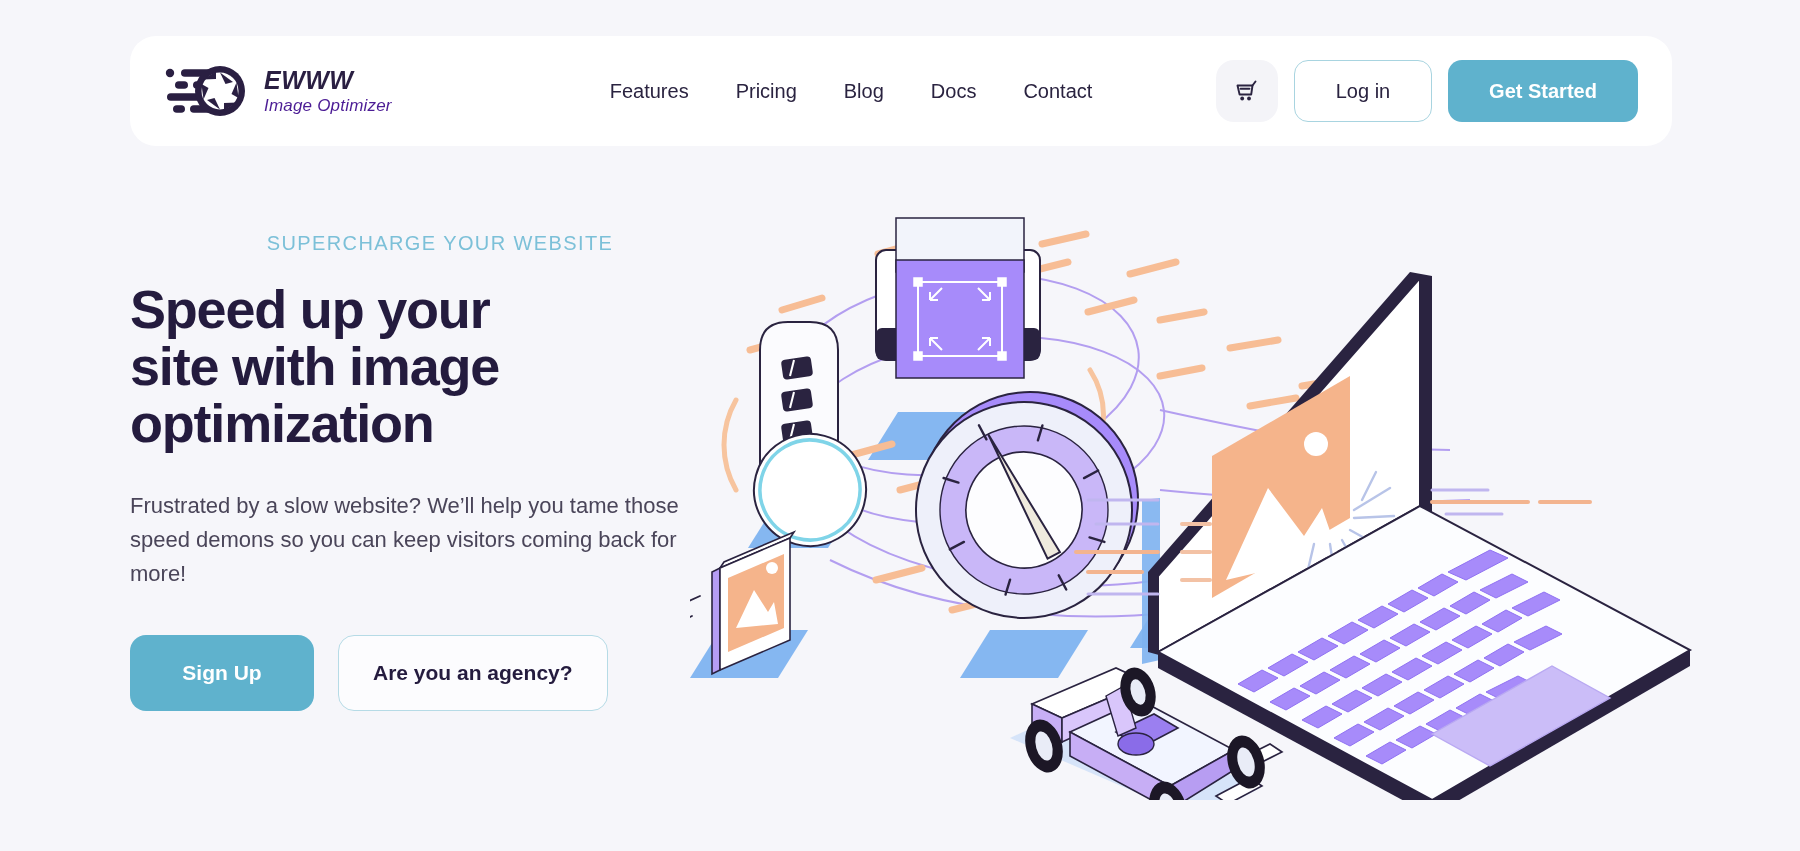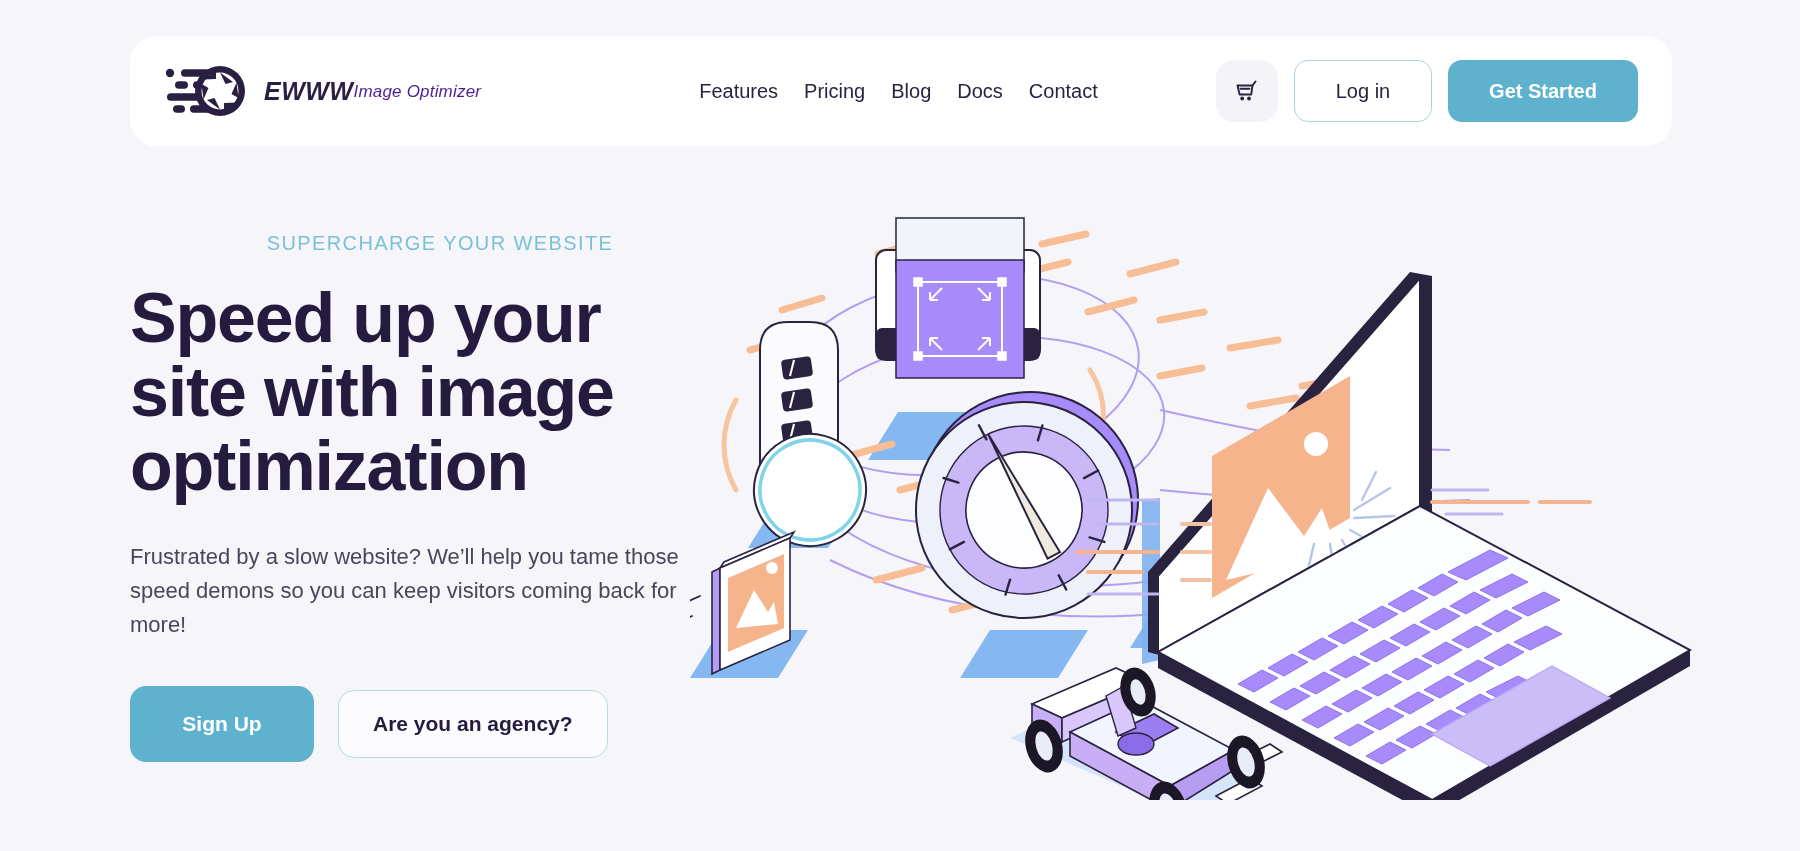--- a/index.html
+++ b/index.html
@@ -46,21 +46,21 @@
 
   .logo-mark {
     width: 86px;
     height: 58px;
     flex: 0 0 auto;
     display: block;
   }
 
   .brand-text {
     display: flex;
-    flex-direction: row;
+    flex-direction: column;
     justify-content: center;
     line-height: 1;
   }
 
   .brand-name {
     font-size: 25px;
     font-weight: bold;
     font-style: italic;
     letter-spacing: 0.5px;
     color: #2a1f42;
@@ -70,21 +70,21 @@
     font-size: 17px;
     font-style: italic;
     color: #4c1d95;
     margin-top: 4px;
     letter-spacing: 0.2px;
   }
 
   .nav {
     display: flex;
     align-items: center;
-    gap: 26px;
+    gap: 47px;
     margin-left: 218px;
   }
 
   .nav-link {
     font-size: 20px;
     color: #2a2340;
     text-decoration: none;
     white-space: nowrap;
     cursor: pointer;
   }
@@ -152,21 +152,21 @@
   .eyebrow {
     font-size: 20px;
     letter-spacing: 1.4px;
     color: #7cc0d8;
     text-transform: uppercase;
     margin-bottom: 26px;
     text-align: center;
   }
 
   .hero-title {
-    font-size: 70px;
+    font-size: 54px;
     line-height: 1.06;
     font-weight: bold;
     color: #241b3e;
     letter-spacing: -1.2px;
     margin-bottom: 36px;
   }
 
   .hero-sub {
     font-size: 22px;
     line-height: 1.55;
@@ -188,21 +188,21 @@
     border: none;
     background: #5fb2cd;
     color: #ffffff;
     font-size: 21px;
     font-weight: bold;
     font-family: "Liberation Sans", sans-serif;
     cursor: pointer;
   }
 
   .btn-agency {
-    height: 68px;
+    height: 76px;
     padding: 0 34px;
     border-radius: 16px;
     border: 1.6px solid #b6dbe6;
     background: #fcfcfe;
     color: #241b3e;
     font-size: 21px;
     font-weight: bold;
     font-family: "Liberation Sans", sans-serif;
     cursor: pointer;
   }

